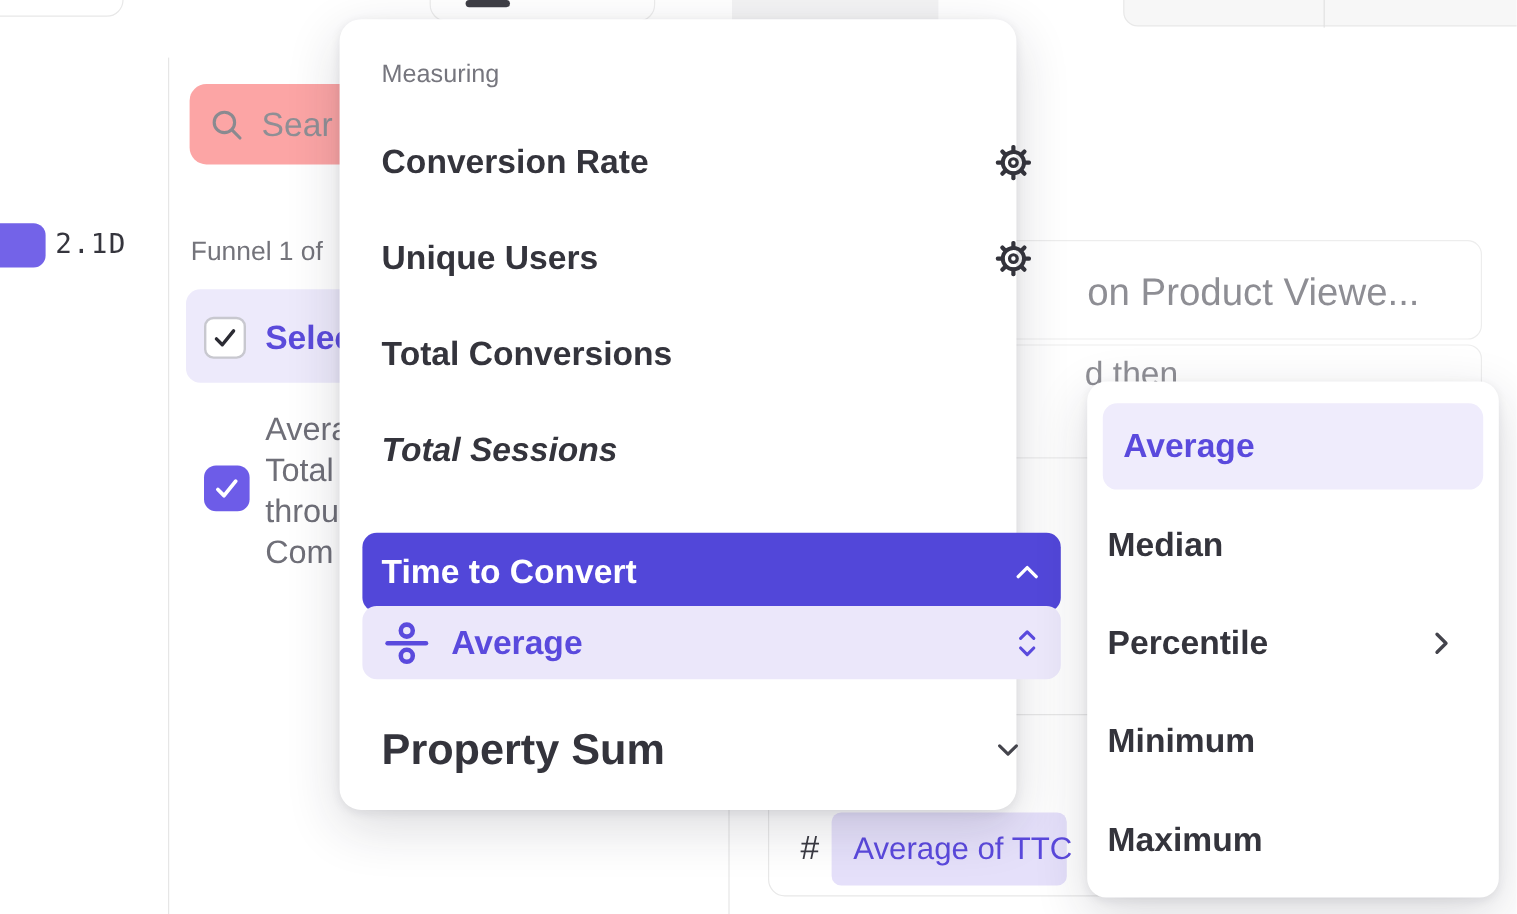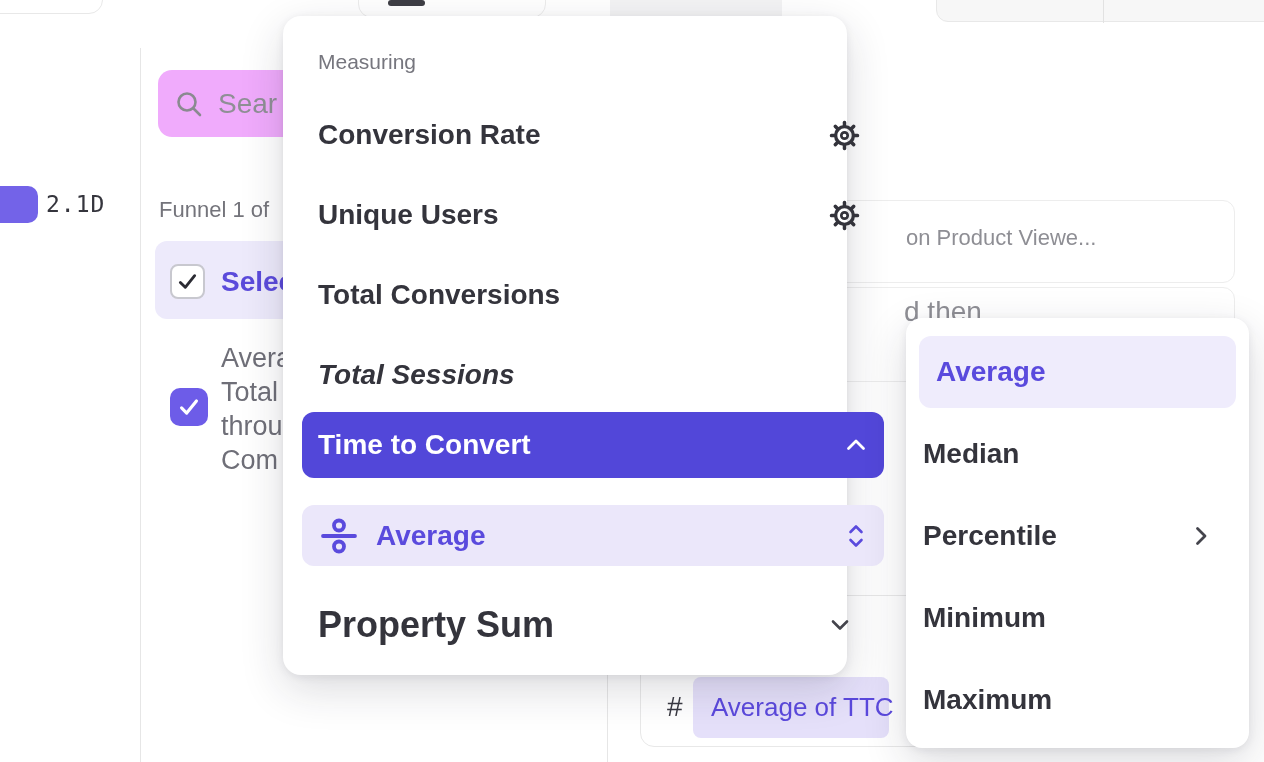--- a/index.html
+++ b/index.html
@@ -17,21 +17,21 @@
 
   .toolbar-whitebox { left:358px; top:-26px; width:188px; height:44px; background:#fff;
     border:1px solid #ececec; border-radius:14px; }
   .toolbar-darkstrip { left:388px; top:0; width:37px; height:6px; border-radius:3px; background:#3e3e46; }
   .toolbar-graytab { left:610px; top:0; width:172px; height:22px; background:#f3f3f4; }
   .topright-seg { left:936px; top:-12px; width:340px; height:34px; background:#f7f7f7;
     border:1px solid #e8e8e8; border-radius:0 0 0 12px; }
   .topright-seg .seg-div { position:absolute; left:166px; top:10px; width:1px; height:24px; background:#e2e2e2; }
 
   
-  .search-bar { left:158px; top:70px; width:175px; height:67px; background:#f0abfc;
+  .search-bar { left:158px; top:70px; width:175px; height:67px; background:#fca5a5;
     border-radius:14px; display:flex; align-items:center; padding-left:16px; }
   .search-bar input { border:none; outline:none; background:transparent; font-size:28px;
     color:#5d5d64; width:100px; margin-left:14px; font-family:"Liberation Sans", sans-serif; }
   .search-bar input::placeholder { color:#8f8f95; opacity:1; }
 
   
   .rail-badge { left:-12px; top:186px; width:50px; height:37px; border-radius:10px; background:#7363e8; }
   .rail-badge-label { left:46px; top:191px; font-family:"DejaVu Sans Mono", monospace;
     font-size:23px; color:#35353d; letter-spacing:1px; }
   .funnel-label { left:159px; top:197px; font-size:22px; color:#74747b; white-space:nowrap; }
@@ -41,42 +41,42 @@
     border:2px solid #c8c8cf; border-radius:8px; display:flex; align-items:center; justify-content:center; }
   .selected-row-label { left:221px; top:266px; font-size:28px; font-weight:600; color:#5b4bdb; white-space:nowrap; }
 
   .checkbox-purple { left:170px; top:388px; width:38px; height:38px; background:#6d5ce8;
     border-radius:10px; display:flex; align-items:center; justify-content:center; }
   .step-lines { left:221px; top:341px; font-size:27px; color:#6f6f78; line-height:34px; white-space:nowrap; }
 
   
   .card { background:#fff; border:1px solid #ededed; border-radius:12px; }
   .event-card { left:650px; top:200px; width:585px; height:83px; }
-  .event-card-text { left:906px; top:225px; font-size:22px; color:#8e8e94; white-space:nowrap; }
+  .event-card-text { left:906px; top:225px; font-size:32px; color:#8e8e94; white-space:nowrap; }
   .then-card { left:650px; top:287px; width:585px; height:95px; }
   .then-card-text { left:904px; top:296px; font-size:28px; color:#8e8e94; white-space:nowrap; }
 
   .metric-card { left:640px; top:595px; width:600px; height:152px; border-radius:14px; border-color:#e8e8e8; }
   .hash-label { left:667px; top:691px; font-size:28px; color:#3a3a42; }
   .metric-pill { left:693px; top:677px; width:196px; height:61px; border-radius:8px; background:#e5e0fa;
     display:flex; align-items:center; padding-left:18px; cursor:pointer; }
   .metric-pill-label { font-size:26px; color:#5b49dd; white-space:nowrap; }
   .metric-pill svg { margin-left:8px; }
 
   
   .measuring-panel { left:283px; top:16px; width:564px; height:659px; background:#fff;
     border-radius:18px; box-shadow:0 14px 44px rgba(30,30,50,.16), 0 2px 8px rgba(30,30,50,.08); z-index:10; }
   .panel-header { position:absolute; left:35px; top:34px; font-size:21px; color:#76767e; }
   .menu-item { position:absolute; left:0; width:620px; height:58px; cursor:pointer; }
   .menu-item .label { position:absolute; left:35px; top:50%; transform:translateY(-50%);
     font-size:28px; font-weight:600; color:#34343c; white-space:nowrap; }
   .gear-btn { position:absolute; left:544px; top:50%; transform:translateY(-50%);
     width:34px; height:34px; display:flex; align-items:center; justify-content:center; cursor:pointer; }
 
-  .ttc-bar { position:absolute; left:19px; top:396px; width:582px; height:66px; border-radius:12px;
+  .ttc-bar { position:absolute; left:19px; top:428px; width:582px; height:66px; border-radius:12px;
     background:#5247d9; cursor:pointer; }
   .ttc-bar .label { position:absolute; left:16px; top:50%; transform:translateY(-50%);
     font-size:28px; font-weight:600; color:#fff; white-space:nowrap; }
   .ttc-bar svg { position:absolute; right:18px; top:50%; transform:translateY(-50%); }
 
   .avg-subrow { position:absolute; left:19px; top:489px; width:582px; height:61px; border-radius:12px;
     background:#ebe7fa; cursor:pointer; }
   .avg-subrow .divide-icon { position:absolute; left:18px; top:50%; transform:translateY(-50%); }
   .avg-subrow .label { position:absolute; left:74px; top:50%; transform:translateY(-50%);
     font-size:28px; font-weight:600; color:#5a4add; white-space:nowrap; }

